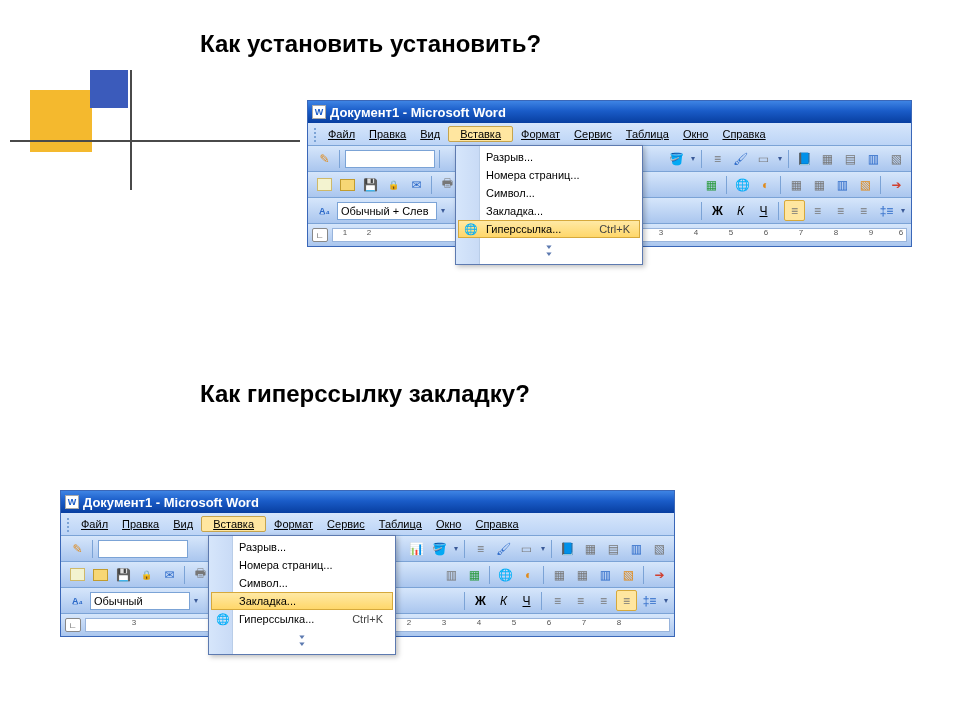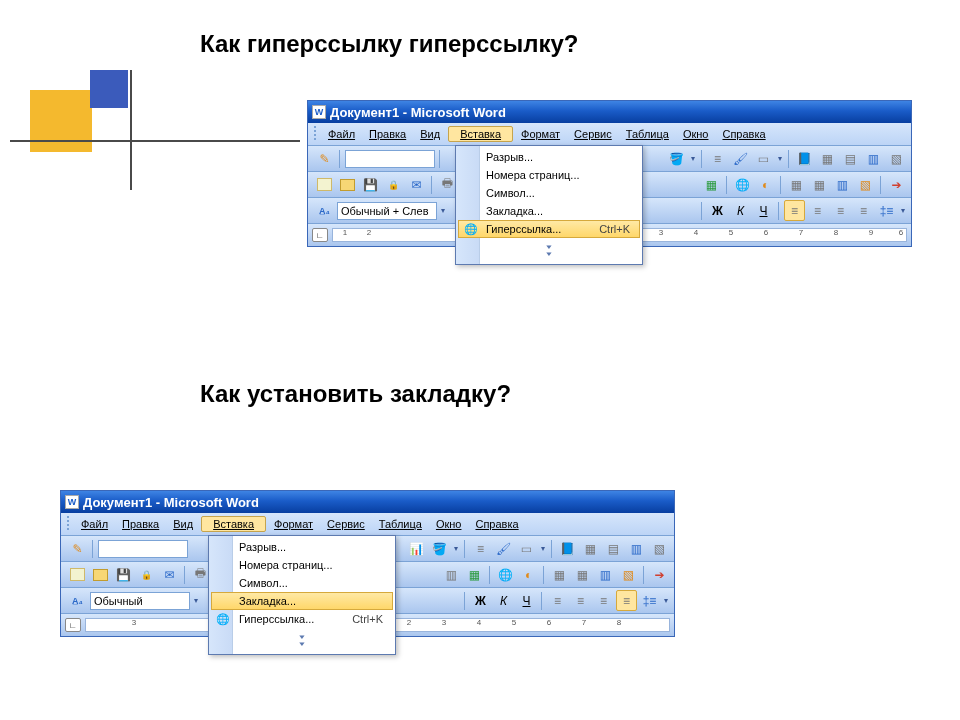--- a/index.html
+++ b/index.html
@@ -19,21 +19,21 @@
 
   
   .word { position: absolute; border: 1px solid #3a67b8; }
   .w1 { top: 100px; left: 307px; width: 605px; }
   .w2 { top: 490px; left: 60px;  width: 615px; }
 
   .titlebar { display: flex; align-items: center; padding: 2px 4px; color: #fff; font-size: 13px; font-weight:700;
     background: linear-gradient(to bottom,#3e84e4 0%,#1a5cc8 45%,#083ea0 100%); height: 22px; }
   .titlebar .wicon { width:14px; height:14px; background:#fff; border:1px solid #aaa; margin-right:4px; font-size:9px; color:#1a5cc8; display:flex; align-items:center; justify-content:center; }
 
-  .menubar { display:flex; align-items:flex-start; gap:2px; padding:3px 6px;
+  .menubar { display:flex; align-items:flex-end; gap:2px; padding:3px 6px;
     background: linear-gradient(to bottom,#d6e6fb 0%,#bcd4f6 100%); border-bottom:1px solid #7ba3d6; font-size:11px; }
   .menubar .handle { width:4px; height:14px; border-left:2px dotted #7ba3d6; margin-right:2px; }
   .mitem { padding: 2px 6px; border-radius:2px; cursor:default; }
   .mitem.open { background:#ffe6a0; border:1px solid #c6a44d; padding:1px 11px; }
   .uline { text-decoration: underline; text-underline-offset:1px; }
 
   .toolbar { display:flex; align-items:center; gap:2px; padding:2px 4px;
     background: linear-gradient(to bottom,#d6e6fb 0%,#aac6ee 100%); border-bottom:1px solid #7ba3d6; height:26px; }
   .tbtn { width:21px; height:21px; border:1px solid transparent; border-radius:2px; display:flex; align-items:center; justify-content:center; font-size:12px; }
   .tsep { width:2px; height:18px; border-left:1px solid #7ba3d6; margin:0 2px; }
@@ -66,22 +66,22 @@
   .tsmall {font-size:9px}
 </style>
 </head>
 <body>
 
 <div class="deco sq-yellow"></div>
 <div class="deco sq-blue"></div>
 <div class="deco hline"></div>
 <div class="deco vline"></div>
 
-<div class="heading h1">Как гиперссылку гиперссылку?</div>
-<div class="heading h2">Как установить закладку?</div>
+<div class="heading h1">Как установить установить?</div>
+<div class="heading h2">Как гиперссылку закладку?</div>
 
 <div class="word w1">
   <div class="titlebar">
     <span class="wicon">W</span>
     <span>Документ1 - Microsoft Word</span>
   </div>
 
   <div class="menubar">
     <span class="handle"></span>
     <span class="mitem"><span class="uline">Файл</span></span>

